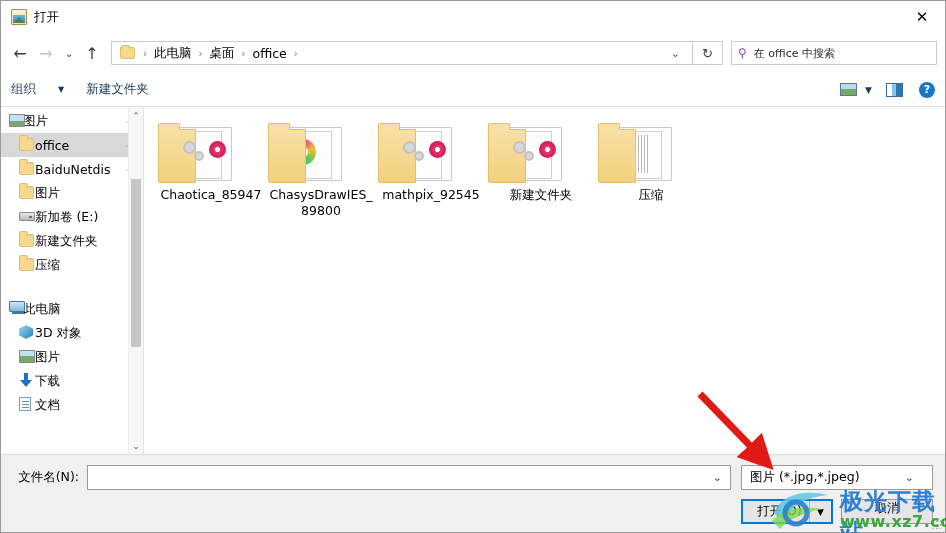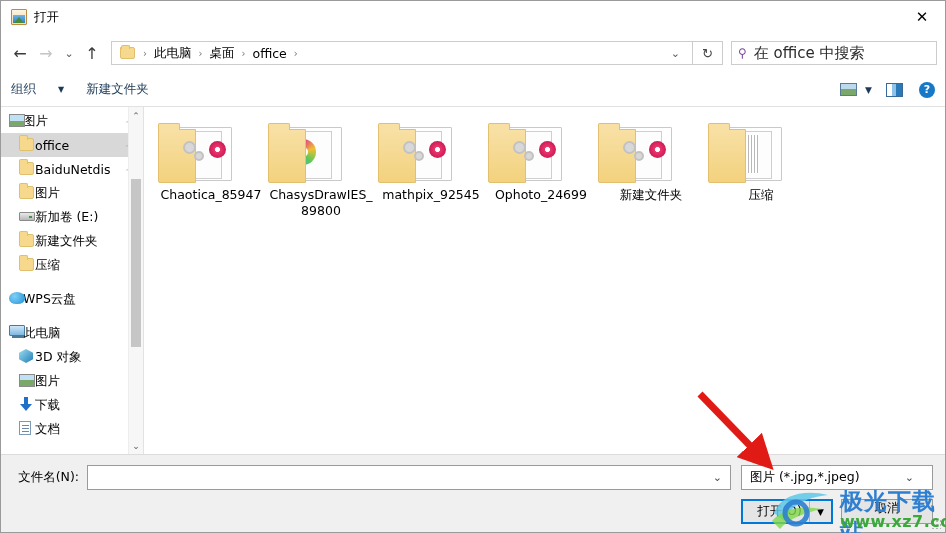--- a/index.html
+++ b/index.html
@@ -79,21 +79,21 @@
     width:30px;height:24px;border:1px solid #cccccc;border-left:none;
     display:flex;align-items:center;justify-content:center;
     font-size:13px;color:#4a4a4a;background:#fff;flex:0 0 30px;
   }
   .searchbox {
     width:206px; height:24px; margin-left:8px; flex:0 0 206px;
     border:1px solid #cccccc; background:#fff;
     display:flex; align-items:center; padding:0 6px;
   }
   .search-icon { color:#7a4a9a; font-size:12px; margin-right:7px; transform:scaleX(-1); }
-  .search-ph { color:#2b2b2b; font-size:15px; }
+  .search-ph { color:#2b2b2b; font-size:11px; }
 
   
   .cmdbar {
     height:34px; flex:0 0 34px;
     display:flex; align-items:center; padding:0 10px;
     border-bottom:1px solid #e2e2e2; background:#fff;
   }
   .cmd { font-size:12.5px; color:#1b3a57; margin-right:22px; display:flex;align-items:center;gap:16px;}
   .cmd .caret { font-size:8px; margin-left:6px; color:#1b3a57;}
   .cmd-right { margin-left:auto; display:flex; align-items:center; gap:0; }
@@ -362,24 +362,20 @@
           <span class="lbl">新建文件夹</span>
         </div>
 
         <div class="side-item indent2">
           <span class="sicon ic-folder"></span>
           <span class="lbl">压缩</span>
         </div>
 
         <div style="height:10px"></div>
 
-        <div class="side-item indent1">
-          <span class="sicon ic-cloud"></span>
-          <span class="lbl">WPS云盘</span>
-        </div>
 
         <div style="height:10px"></div>
 
         <div class="side-item indent1">
           <span class="sicon ic-pc"></span>
           <span class="lbl">此电脑</span>
         </div>
 
         <div class="side-item indent2">
           <span class="sicon ic-3d"></span>
@@ -444,32 +440,20 @@
               <div class="f-paper"></div>
             <div class="disc"></div>
             <div class="f-front"></div>
               <div class="f-tab"></div>
             <div class="gear g1"></div>
               <div class="gear g2"></div>
           </div>
           <div class="fname">mathpix_92545</div>
         </div>
 
-        <div class="fileitem">
-          <div class="folder-ico">
-            <div class="f-back"></div>
-              <div class="f-paper"></div>
-            <div class="disc"></div>
-            <div class="f-front"></div>
-              <div class="f-tab"></div>
-            <div class="gear g1"></div>
-              <div class="gear g2"></div>
-          </div>
-          <div class="fname">Ophoto_24699</div>
-        </div>
 
         <div class="fileitem">
           <div class="folder-ico">
             <div class="f-back"></div>
               <div class="f-paper"></div>
             <div class="disc"></div>
             <div class="f-front"></div>
               <div class="f-tab"></div>
             <div class="gear g1"></div>
               <div class="gear g2"></div>

